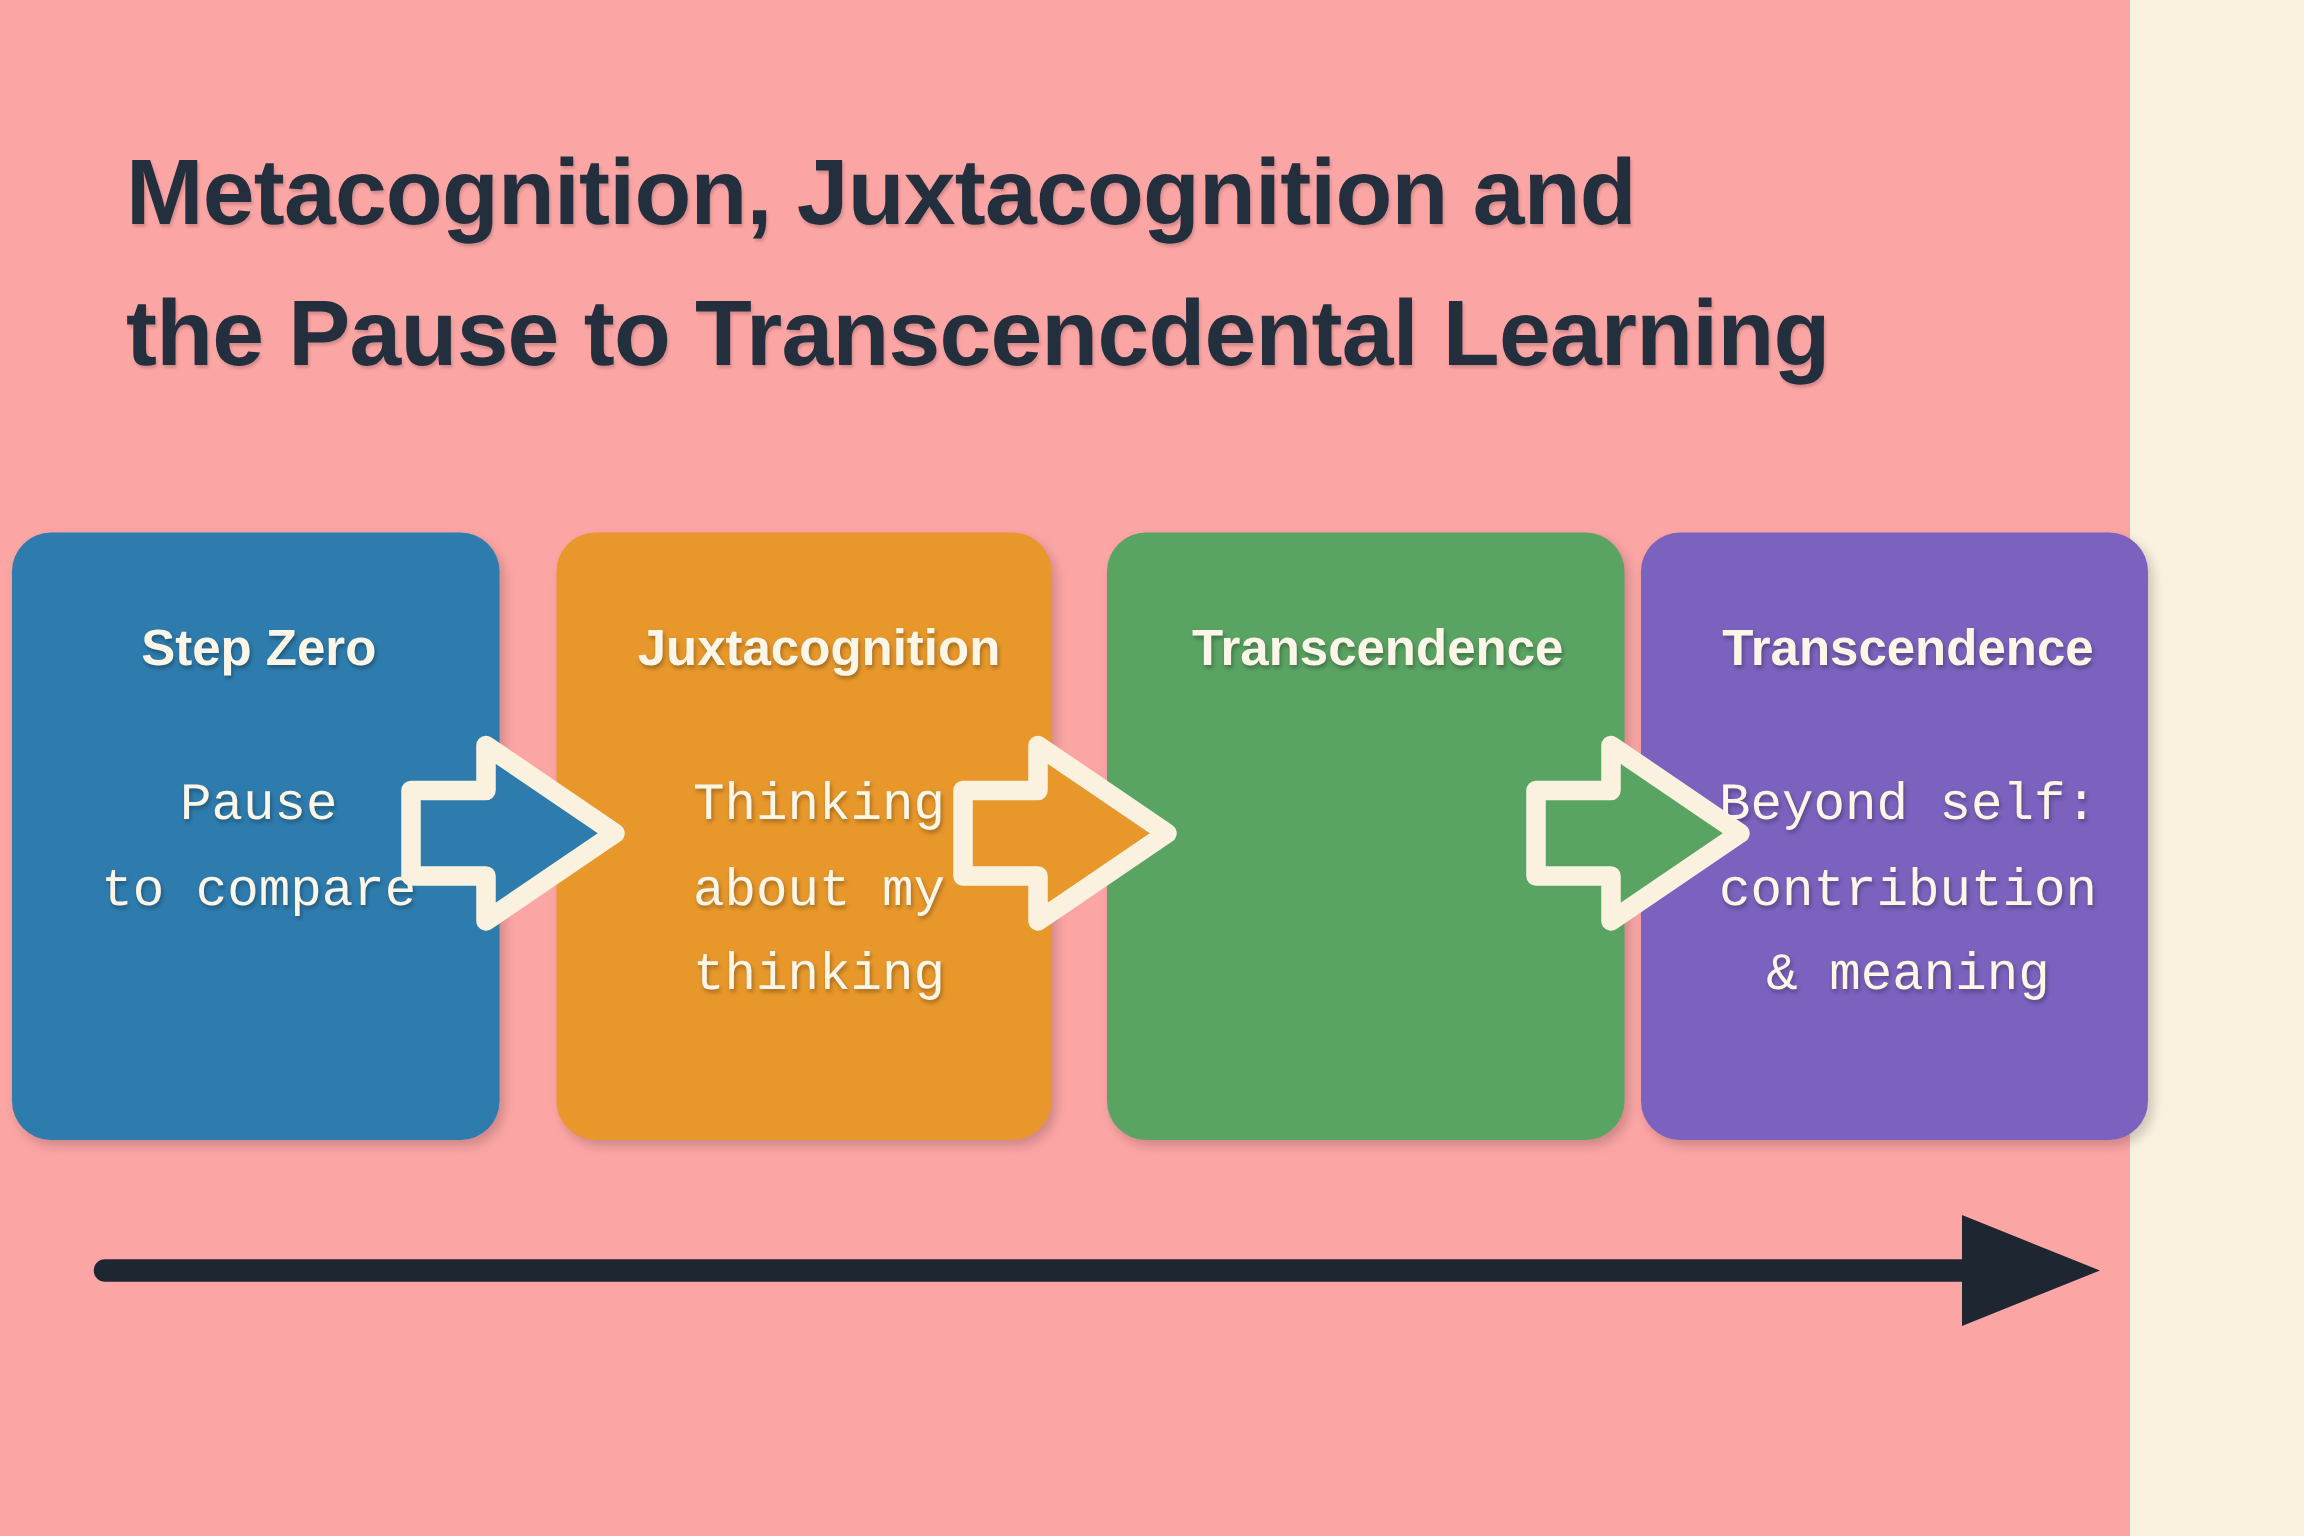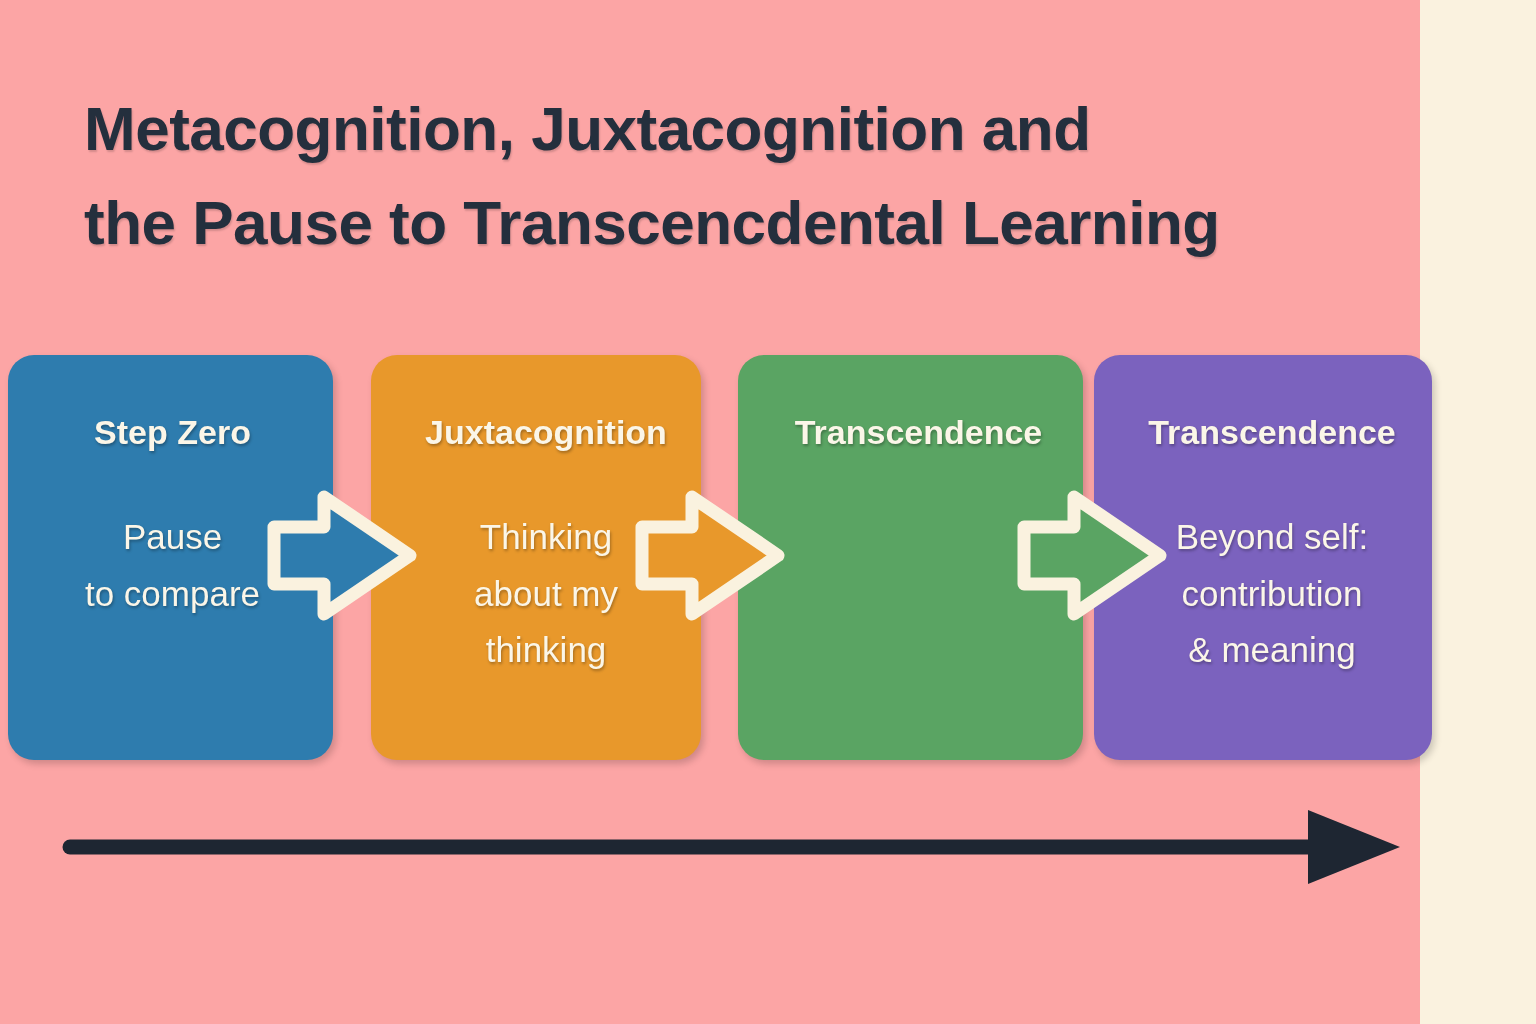--- a/index.html
+++ b/index.html
@@ -77,21 +77,21 @@
   }
   .step-body {
     margin-top: 58px;
     color: #fbf6e8;
     font-size: 35px;
     font-weight: normal;
     line-height: 1.62;
     text-align: center;
     text-shadow: 1px 2px 3px rgba(0,0,0,0.30);
   }
-  .step-body .bline { display: block; white-space: nowrap; }
+  .step-body .bline { display: block; white-space: nowrap; font-family: Liberation Mono, monospace; }
 
   
   #step-0 { left: 8px;    width: 325px; background: #2e7cae; }
   #step-1 { left: 371px;  width: 330px; background: #e8982b; }
   #step-2 { left: 738px;  width: 345px; background: #5aa463; }
   #step-3 { left: 1094px; width: 338px; background: #7b62be; }
 
   #step-0 .step-inner { padding-left: 4px; }
   #step-1 .step-inner { padding-left: 20px; }
   #step-2 .step-inner { padding-left: 16px; }

